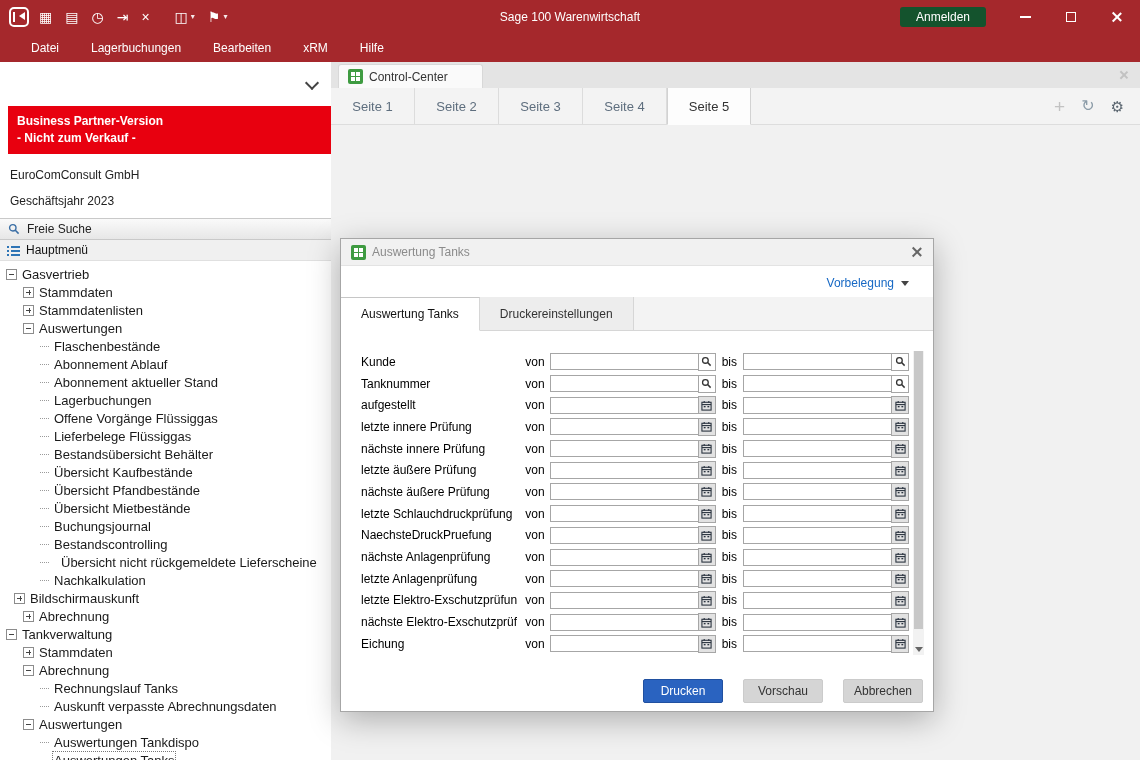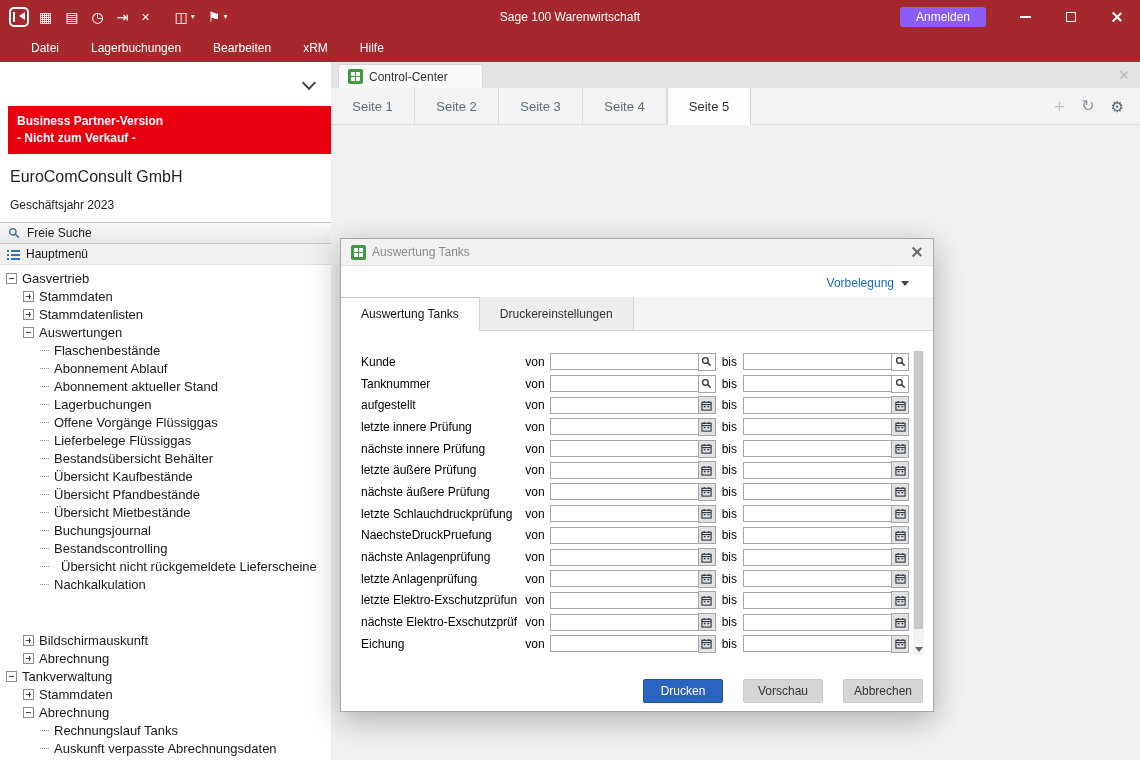--- a/index.html
+++ b/index.html
@@ -12,40 +12,40 @@
   .tb-row { height:33px; display:flex; align-items:center; position:relative; }
   .logo { width:20px; height:20px; border:2px solid #fff; border-radius:5px; margin:0 10px 0 9px; position:relative; flex:none; }
   .logo::before { content:""; position:absolute; left:4px; top:3px; border:4px solid transparent; border-right:6px solid #fff; }
   .logo::after { content:""; position:absolute; left:2px; top:3px; width:2px; height:10px; background:#fff; }
   .tb-icons { display:flex; align-items:center; gap:13px; }
   .tb-icon { color:#fff; font-size:14px; line-height:1; display:inline-flex; align-items:center; cursor:default; }
   .tb-icon[data-name="window-layout-icon"] { margin-left:12px; }
   .has-chev::after { content:"▾"; font-size:8px; margin-left:3px; opacity:.9; }
   .tb-title { position:absolute; left:0; right:0; text-align:center; font-size:12px; pointer-events:none; }
   .tb-right { margin-left:auto; display:flex; align-items:center; height:33px; }
-  .anmelden { background:#8b5cf6; color:#fff; font-size:12px; padding:3px 16px; border-radius:3px; margin-right:16px; cursor:default; }
+  .anmelden { background:#14532d; color:#fff; font-size:12px; padding:3px 16px; border-radius:3px; margin-right:16px; cursor:default; }
   .winbtn { width:46px; height:33px; display:flex; align-items:center; justify-content:center; color:#fff; }
   .min-glyph { width:11px; height:2px; background:#fff; display:block; }
   .max-glyph { width:10px; height:10px; border:1.5px solid #fff; display:block; }
   .menubar { height:29px; display:flex; align-items:center; padding-left:15px; }
   .menu-item { color:#fff; font-size:12px; padding:0 16px; cursor:default; }
 
   
   .xicon { position:relative; width:12px; height:12px; display:inline-block; }
   .xicon::before,.xicon::after { content:""; position:absolute; left:5px; top:0; width:1.5px; height:12px; background:currentColor; }
   .xicon::before { transform:rotate(45deg); }
   .xicon::after { transform:rotate(-45deg); }
 
   
-  .sidebar { position:absolute; top:62px; left:0; width:376px; bottom:0; background:#fff; border-right:4px solid #0ea5e9; display:flex; flex-direction:column; }
+  .sidebar { position:absolute; top:62px; left:0; width:376px; bottom:0; background:#fff; border-right:1px solid #0ea5e9; display:flex; flex-direction:column; }
   .sb-head { height:44px; position:relative; flex:none; }
   .sb-chev { position:absolute; right:58px; top:16px; width:10px; height:10px; border-right:2px solid #444; border-bottom:2px solid #444; transform:rotate(45deg); }
   .sb-x { position:absolute; right:19px; top:17px; color:#444; }
   .banner { margin:0 8px; background:#E8000F; color:#fff; font-weight:bold; font-size:12px; line-height:17px; padding:7px 9px; height:48px; flex:none; }
-  .company { font-size:16px; margin:14px 10px 0; flex:none; }
+  .company { font-size:12px; margin:14px 10px 0; flex:none; }
   .year { font-size:12px; margin:12px 10px 10px; flex:none; }
   .search { height:22px; border-top:1px solid #c9c9c9; border-bottom:1px solid #c9c9c9; background:linear-gradient(#fafafa,#e7e7e7); display:flex; align-items:center; padding:0 8px; font-size:12px; color:#222; flex:none; }
   .search svg { margin-right:7px; }
   .chev-sm { width:7px; height:7px; border-right:2px solid #555; border-bottom:2px solid #555; transform:rotate(45deg); margin-right:4px; margin-top:-3px; }
   .menuheader { height:21px; background:#f0f0f0; border-bottom:1px solid #e0e0e0; display:flex; align-items:center; padding:0 7px; font-size:12px; color:#111; flex:none; }
   .list-icon { width:13px; height:11px; position:relative; margin-right:6px; display:inline-block; }
   .list-icon::before { content:""; position:absolute; left:0; top:1px; width:2px; height:2px; background:#2E75B6; box-shadow:0 4px #2E75B6, 0 8px #2E75B6; }
   .list-icon::after { content:""; position:absolute; left:4px; top:1px; width:9px; height:2px; background:#2E75B6; box-shadow:0 4px #2E75B6, 0 8px #2E75B6; }
   .tree { flex:1; position:relative; padding-top:4px; overflow:hidden; }
   .trow { height:18px; display:flex; align-items:center; font-size:13px; white-space:nowrap; }
@@ -251,21 +251,21 @@
       <div class="trow g-leaf" data-name="tree-item" style="padding-left: 40px; gap: 7px;">
         <span class="tglyph" data-name="tree-expand-icon"></span>
         <span class="tlabel" data-name="tree-item-label">Übersicht nicht rückgemeldete Lieferscheine</span>
       </div>
 
       <div class="trow g-leaf" data-name="tree-item" style="padding-left: 40px;">
         <span class="tglyph" data-name="tree-expand-icon"></span>
         <span class="tlabel" data-name="tree-item-label">Nachkalkulation</span>
       </div>
 
-      <div class="trow g-plus" data-name="tree-item" style="padding-left: 23px; margin-top: 38px;">
+      <div class="trow g-plus" data-name="tree-item" style="padding-left: 14px;">
         <span class="tglyph" data-name="tree-expand-icon"></span>
         <span class="tlabel" data-name="tree-item-label">Bildschirmauskunft</span>
       </div>
 
       <div class="trow g-plus" data-name="tree-item" style="padding-left: 23px;">
         <span class="tglyph" data-name="tree-expand-icon"></span>
         <span class="tlabel" data-name="tree-item-label">Abrechnung</span>
       </div>
 
       <div class="trow g-minus" data-name="tree-item" style="padding-left: 6px;">

